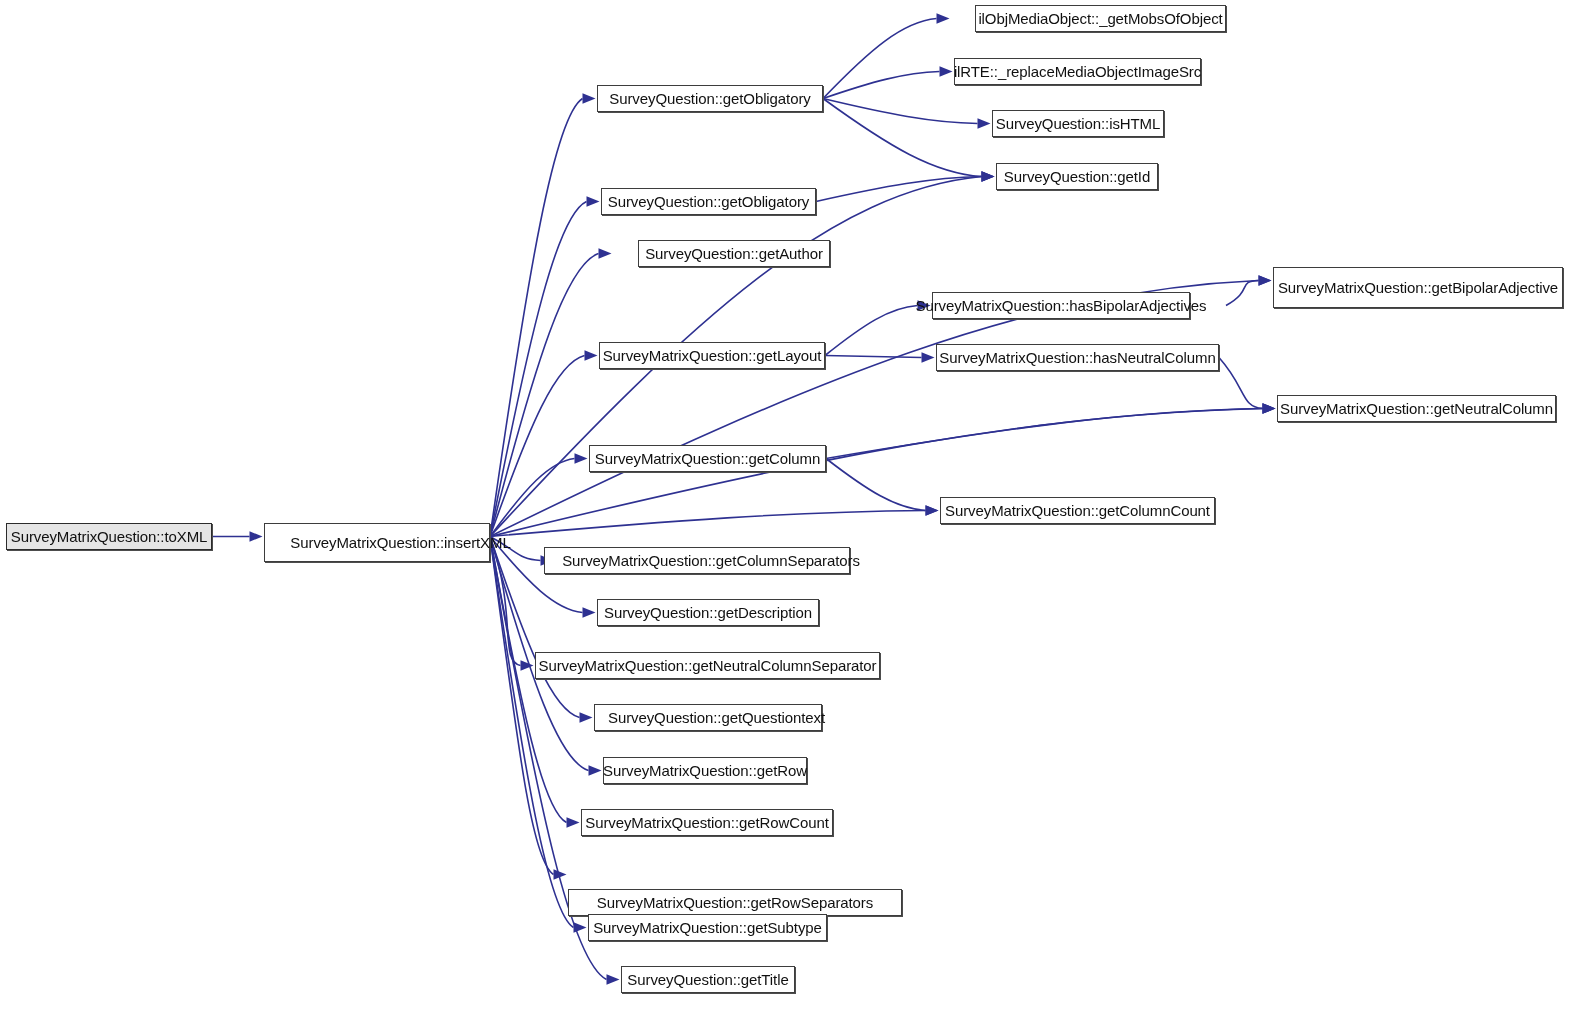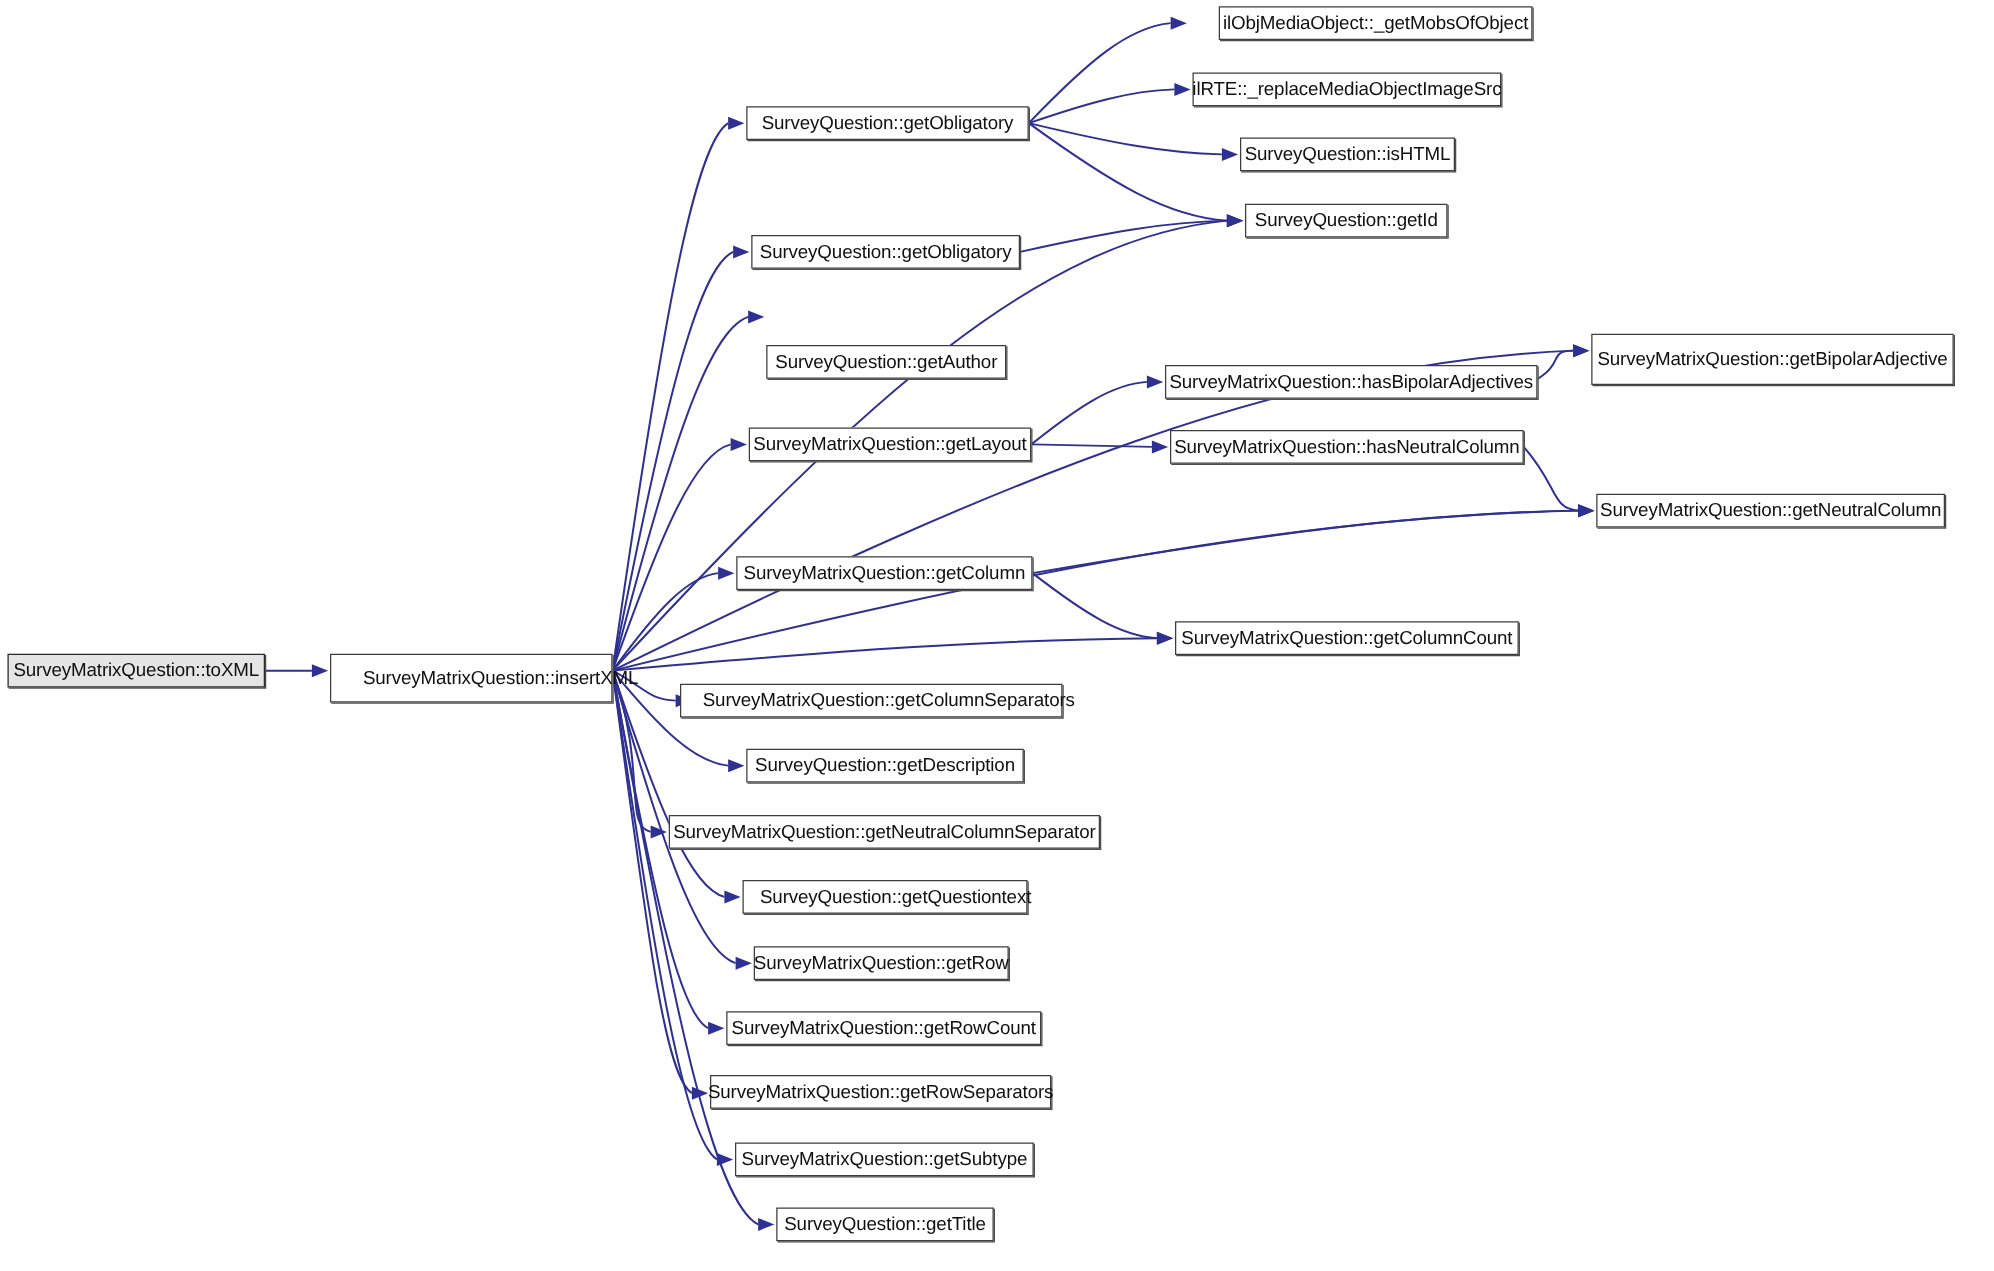--- a/index.html
+++ b/index.html
@@ -144,27 +144,27 @@
       </div>
       <div class="node-box" style="left: 992px; top: 110px; width: 172px; height: 27px;">
         <span class="node-label">SurveyQuestion::isHTML</span>
       </div>
       <div class="node-box" style="left: 996px; top: 163px; width: 162px; height: 27px;">
         <span class="node-label">SurveyQuestion::getId</span>
       </div>
       <div class="node-box" style="left: 601px; top: 188px; width: 215px; height: 27px;">
         <span class="node-label">SurveyQuestion::getObligatory</span>
       </div>
-      <div class="node-box" style="left: 613px; top: 240px; width: 192px; height: 27px; margin-top: 36px;">
+      <div class="node-box" style="left: 638px; top: 240px; width: 192px; height: 27px;">
         <span class="node-label">SurveyQuestion::getAuthor</span>
       </div>
       <div class="node-box" style="left: 1273px; top: 267px; width: 290px; height: 41px;">
         <span class="node-label">SurveyMatrixQuestion::getBipolarAdjective</span>
       </div>
-      <div class="node-box" style="left: 932px; top: 292px; width: 298px; height: 27px; text-align: right;">
+      <div class="node-box" style="left: 932px; top: 292px; width: 258px; height: 27px; text-align: right;">
         <span class="node-label">SurveyMatrixQuestion::hasBipolarAdjectives</span>
       </div>
       <div class="node-box" style="left: 599px; top: 342px; width: 226px; height: 27px;">
         <span class="node-label">SurveyMatrixQuestion::getLayout</span>
       </div>
       <div class="node-box" style="left: 936px; top: 344px; width: 283px; height: 27px;">
         <span class="node-label">SurveyMatrixQuestion::hasNeutralColumn</span>
       </div>
       <div class="node-box" style="left: 1277px; top: 395px; width: 279px; height: 27px;">
         <span class="node-label">SurveyMatrixQuestion::getNeutralColumn</span>
@@ -186,21 +186,21 @@
       </div>
       <div class="node-box" style="left: 594px; top: 704px; width: 228px; height: 27px; padding-left: 17px;">
         <span class="node-label">SurveyQuestion::getQuestiontext</span>
       </div>
       <div class="node-box" style="left: 603px; top: 757px; width: 204px; height: 27px;">
         <span class="node-label">SurveyMatrixQuestion::getRow</span>
       </div>
       <div class="node-box" style="left: 581px; top: 809px; width: 252px; height: 27px;">
         <span class="node-label">SurveyMatrixQuestion::getRowCount</span>
       </div>
-      <div class="node-box" style="left: 568px; top: 860px; width: 273px; height: 27px;">
+      <div class="node-box" style="left: 568px; top: 889px; width: 334px; height: 27px;">
         <span class="node-label">SurveyMatrixQuestion::getRowSeparators</span>
       </div>
       <div class="node-box" style="left: 588px; top: 914px; width: 239px; height: 27px;">
         <span class="node-label">SurveyMatrixQuestion::getSubtype</span>
       </div>
       <div class="node-box" style="left: 621px; top: 966px; width: 174px; height: 27px;">
         <span class="node-label">SurveyQuestion::getTitle</span>
       </div>
     </div>
 </div>

